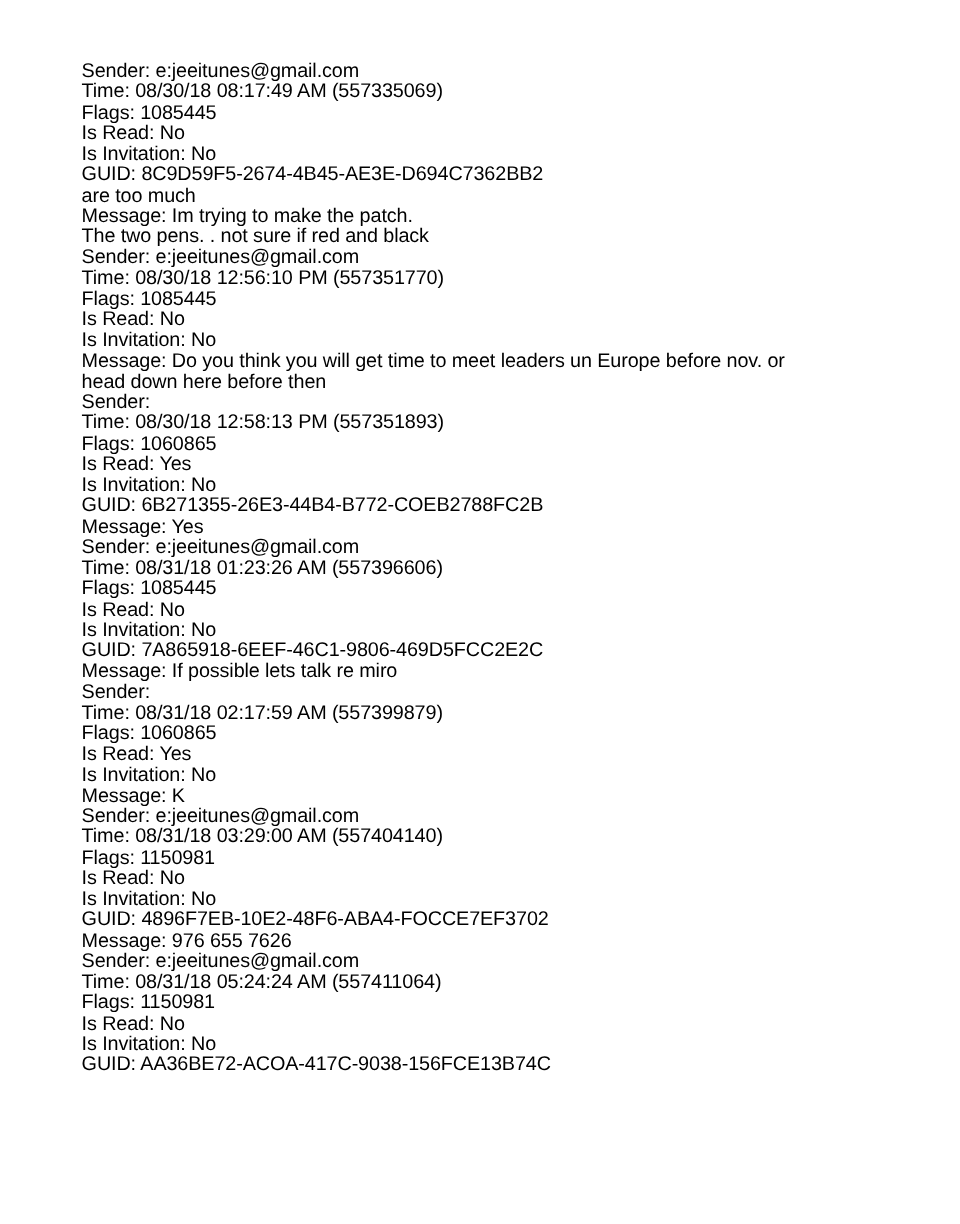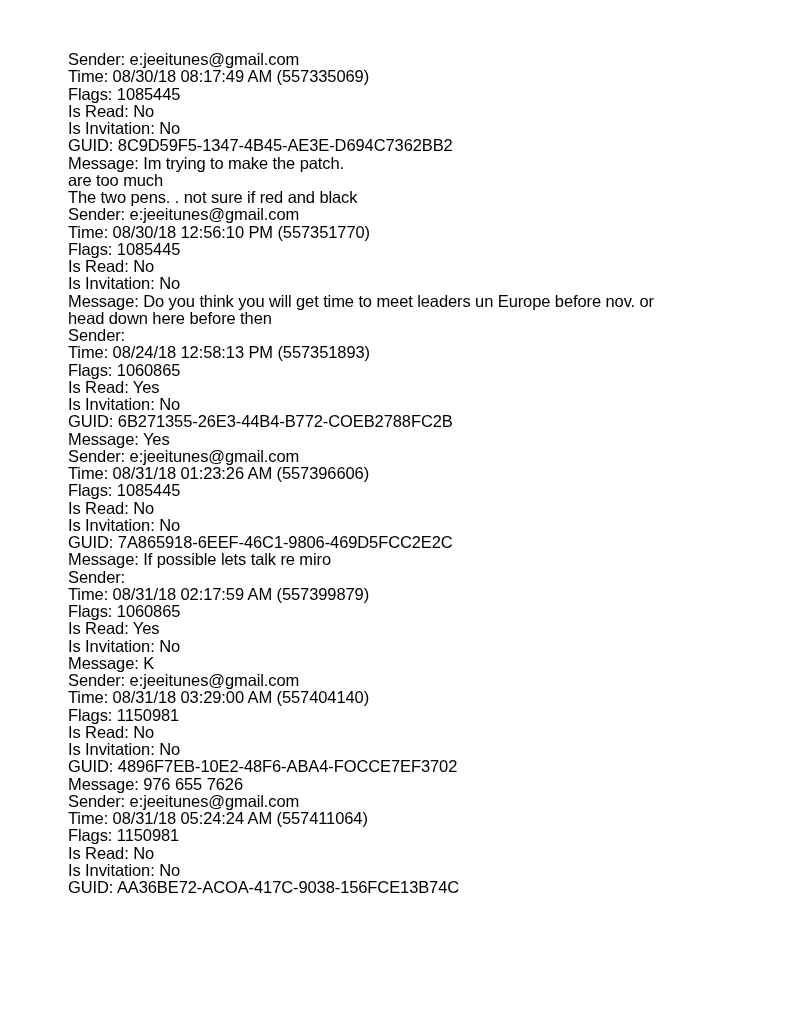--- a/index.html
+++ b/index.html
@@ -36,33 +36,33 @@
 </head>
 <body>
 
 <div class="page">
   <div class="text-block">
       <div class="line">Sender: e:jeeitunes@gmail.com</div>
       <div class="line">Time: 08/30/18 08:17:49 AM (557335069)</div>
       <div class="line">Flags: 1085445</div>
       <div class="line">Is Read: No</div>
       <div class="line">Is Invitation: No</div>
-      <div class="line">GUID: 8C9D59F5-1347-4B45-AE3E-D694C7362BB2</div>
+      <div class="line">GUID: 8C9D59F5-2674-4B45-AE3E-D694C7362BB2</div>
+      <div class="line">are too much</div>
       <div class="line">Message: Im trying to make the patch.</div>
-      <div class="line">are too much</div>
       <div class="line">The two pens. . not sure if red and black</div>
       <div class="line">Sender: e:jeeitunes@gmail.com</div>
       <div class="line">Time: 08/30/18 12:56:10 PM (557351770)</div>
       <div class="line">Flags: 1085445</div>
       <div class="line">Is Read: No</div>
       <div class="line">Is Invitation: No</div>
       <div class="line">Message: Do you think you will get time to meet leaders un Europe before nov. or</div>
       <div class="line">head down here before then</div>
       <div class="line">Sender:</div>
-      <div class="line">Time: 08/24/18 12:58:13 PM (557351893)</div>
+      <div class="line">Time: 08/30/18 12:58:13 PM (557351893)</div>
       <div class="line">Flags: 1060865</div>
       <div class="line">Is Read: Yes</div>
       <div class="line">Is Invitation: No</div>
       <div class="line">GUID: 6B271355-26E3-44B4-B772-COEB2788FC2B</div>
       <div class="line">Message: Yes</div>
       <div class="line">Sender: e:jeeitunes@gmail.com</div>
       <div class="line">Time: 08/31/18 01:23:26 AM (557396606)</div>
       <div class="line">Flags: 1085445</div>
       <div class="line">Is Read: No</div>
       <div class="line">Is Invitation: No</div>

